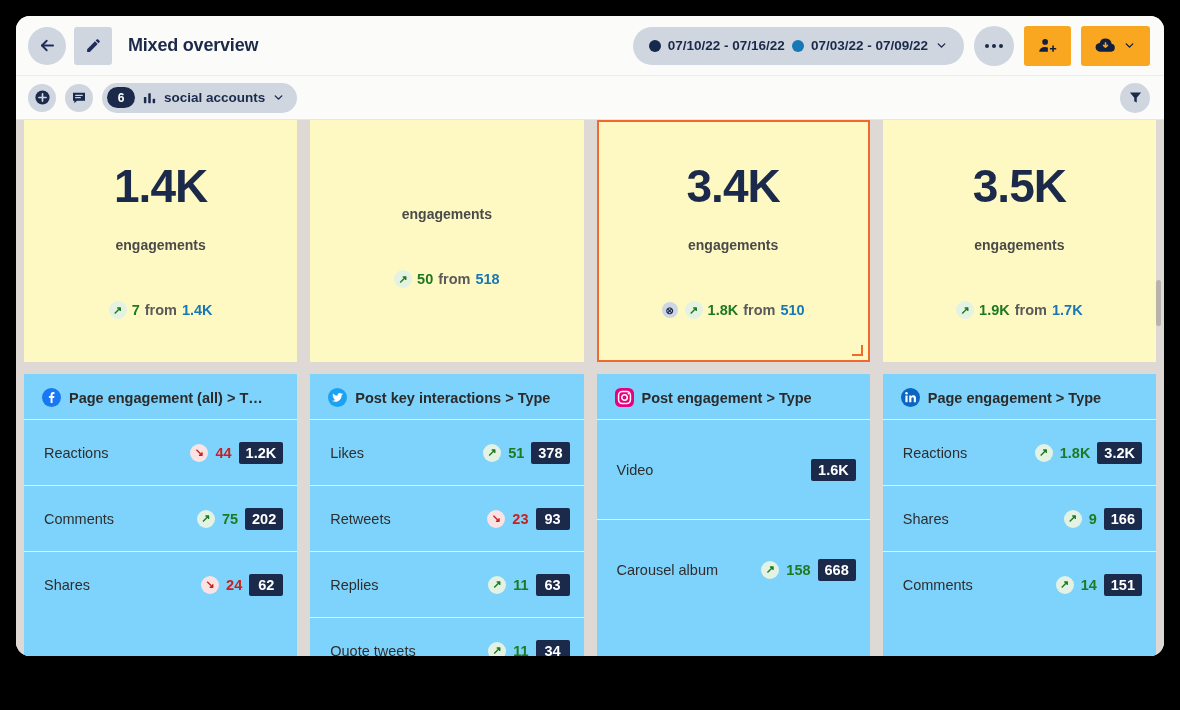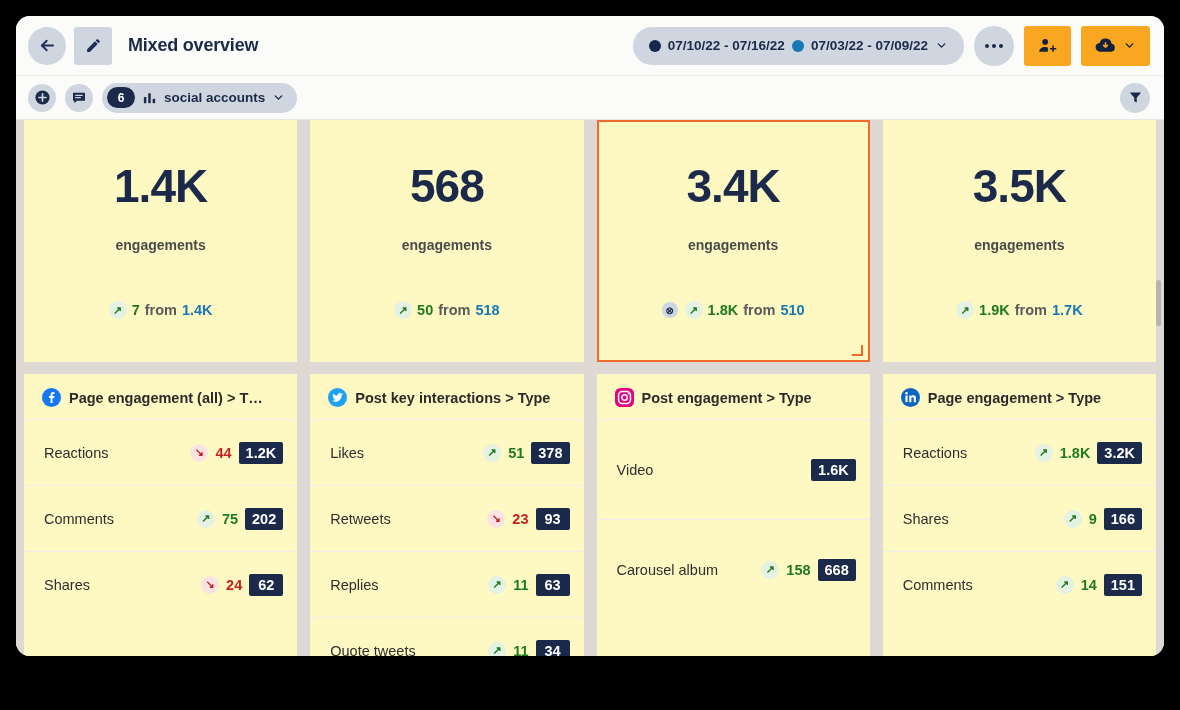--- a/index.html
+++ b/index.html
@@ -212,21 +212,21 @@
   .resize-handle {
     position: absolute;
     right: 5px; bottom: 4px;
     width: 11px; height: 11px;
     border-right: 2px solid #ef6a2c;
     border-bottom: 2px solid #ef6a2c;
   }
 
   
   .table-card {
-    background: #fef9c3;
+    background: #7dd3fc;
     display: flex;
     flex-direction: column;
     height: 290px;
     overflow: hidden;
   }
   .table-head {
     display: flex;
     align-items: center;
     gap: 8px;
     padding: 14px 14px 12px 18px;
@@ -413,21 +413,20 @@
           <div class="kpi-value">1.4K</div>
           <div class="kpi-label">engagements</div>
           <div class="kpi-delta">
             <span class="arrow-badge arrow-up">↗</span>
             <span class="delta-up">7</span>
             <span class="delta-from">from</span>
             <span class="delta-prev">1.4K</span>
           </div>
         </div>
         <div class="kpi-card">
-          <div class="kpi-value">568</div>
           <div class="kpi-label">engagements</div>
           <div class="kpi-delta">
             <span class="arrow-badge arrow-up">↗</span>
             <span class="delta-up">50</span>
             <span class="delta-from">from</span>
             <span class="delta-prev">518</span>
           </div>
         </div>
         <div class="kpi-card selected">
           <div class="kpi-value">3.4K</div>

